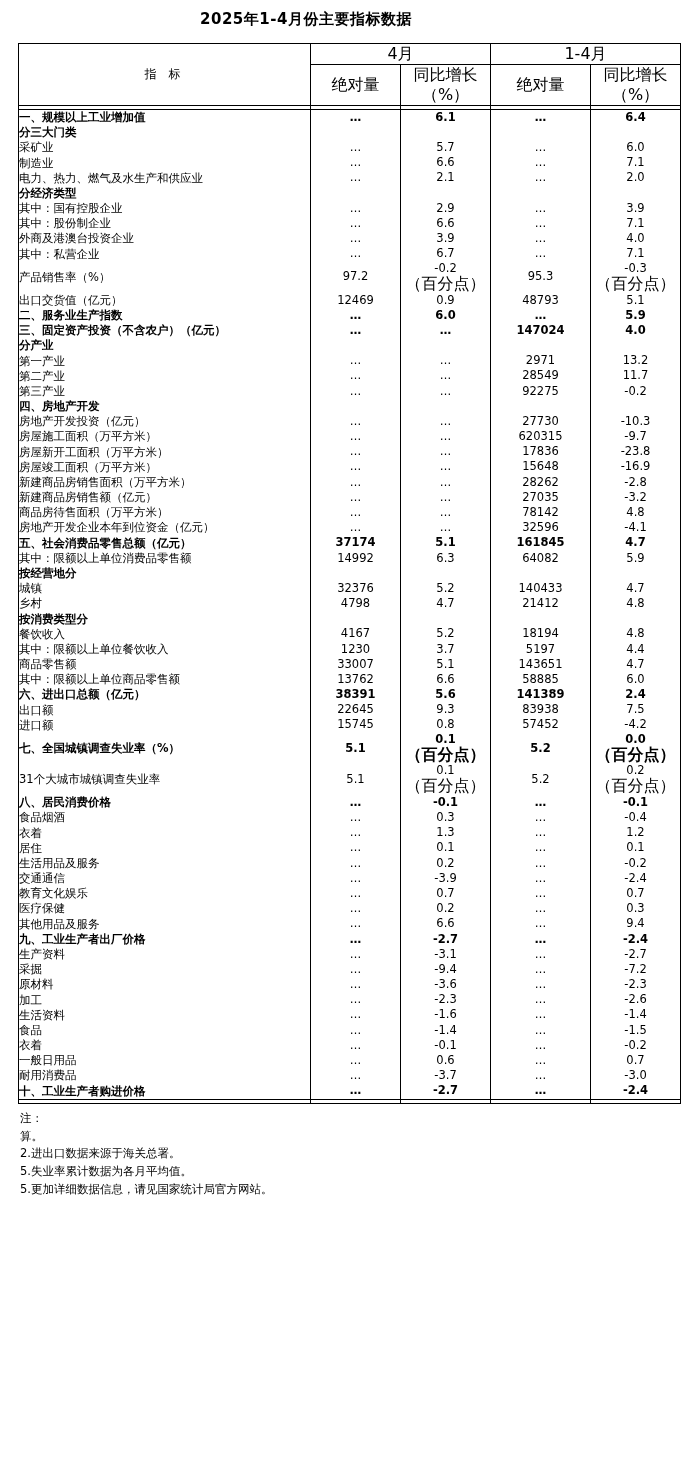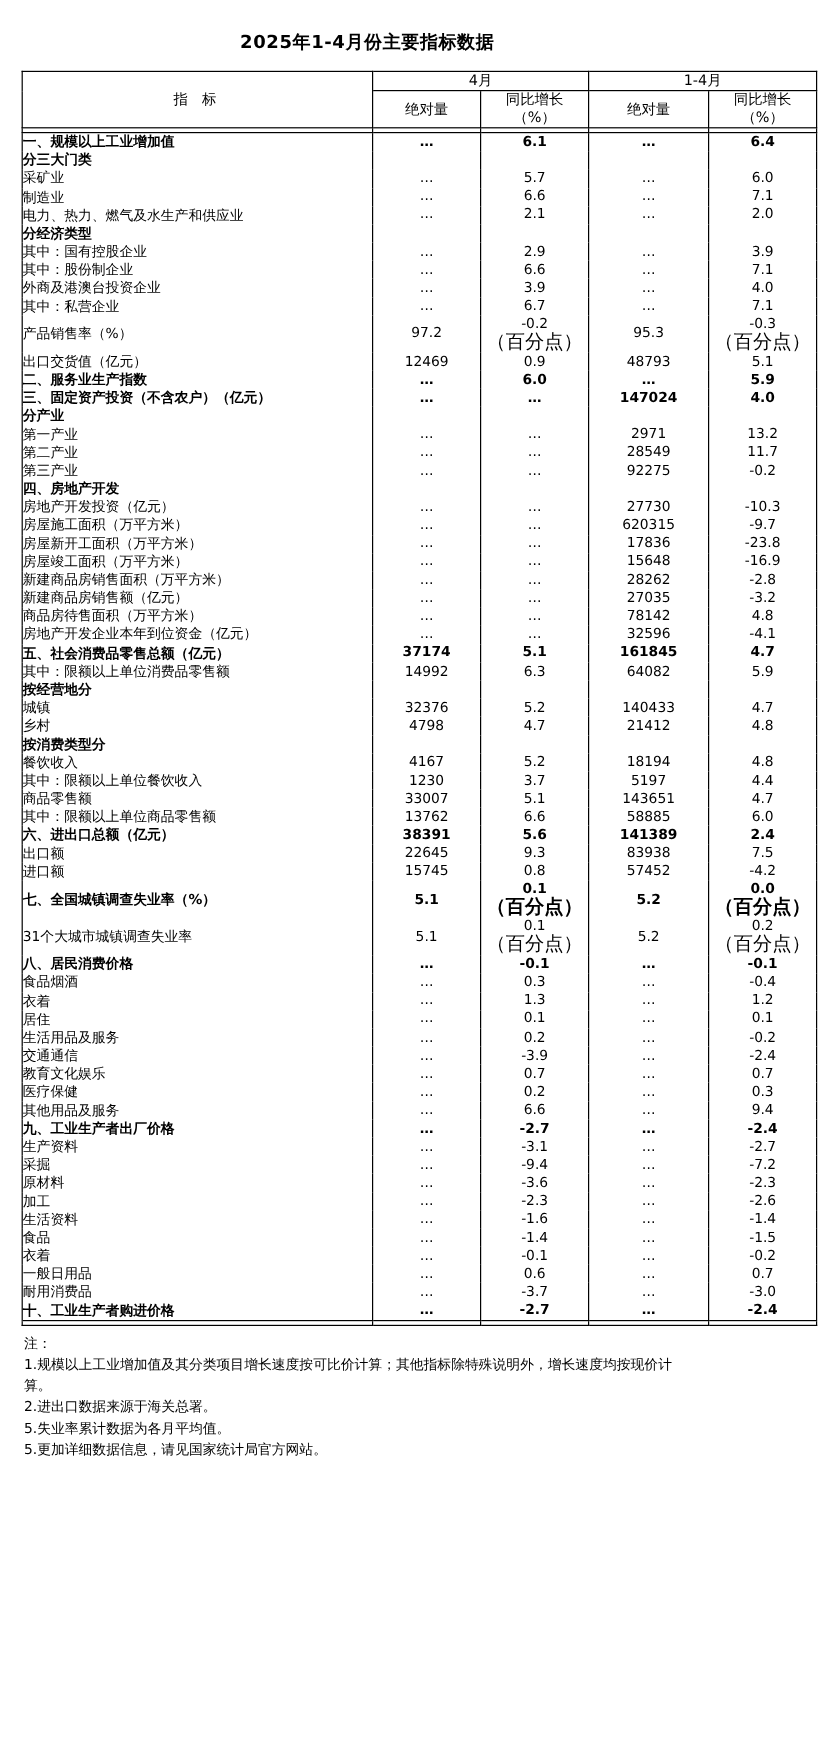--- a/index.html
+++ b/index.html
@@ -8,21 +8,21 @@
     background: #ffffff;
   }
   body {
     width: 690px;
     font-family: "DejaVu Sans", "Liberation Sans", sans-serif;
     color: #000000;
   }
   .page {
     width: 612px;
     box-sizing: border-box;
-    padding: 16px 18px;
+    padding: 0 18px;
   }
   .doc-title {
     text-align: center;
     font-size: 15px;
     font-weight: bold;
     padding: 10px 0 14px 0;
     letter-spacing: 0.5px;
   }
   table.main {
     border-collapse: collapse;
@@ -31,21 +31,21 @@
     font-size: 11px;
   }
   table.main td, table.main th {
     border: 1px solid #000;
     padding: 0;
     vertical-align: middle;
   }
   .hdr {
     text-align: center;
     font-weight: normal;
-    font-size: 12px;
+    font-size: 16px;
     padding: 5px 2px;
     line-height: 1.25;
   }
   .hdr-ind {
     font-size: 12px;
     letter-spacing: 4px;
   }
   .c-ind { width: 292px; }
   .c-num { width: 90px; }
   .c-pct { width: 90px; }
@@ -587,21 +587,20 @@
           <td></td>
           <td></td>
           <td></td>
         </tr>
       </tbody>
   </table>
 
   <div class="notes">
     <div>注：</div>
     <div id="notes-list">
-        <div>1.规模以上工业增加值及其分类项目增长速度按可比价计算；其他指标除特殊说明外，增长速度均按现价计</div>
         <div>算。</div>
         <div>2.进出口数据来源于海关总署。</div>
         <div>5.失业率累计数据为各月平均值。</div>
         <div>5.更加详细数据信息，请见国家统计局官方网站。</div>
       </div>
   </div>
 
 </div>
 
 </body></html>

